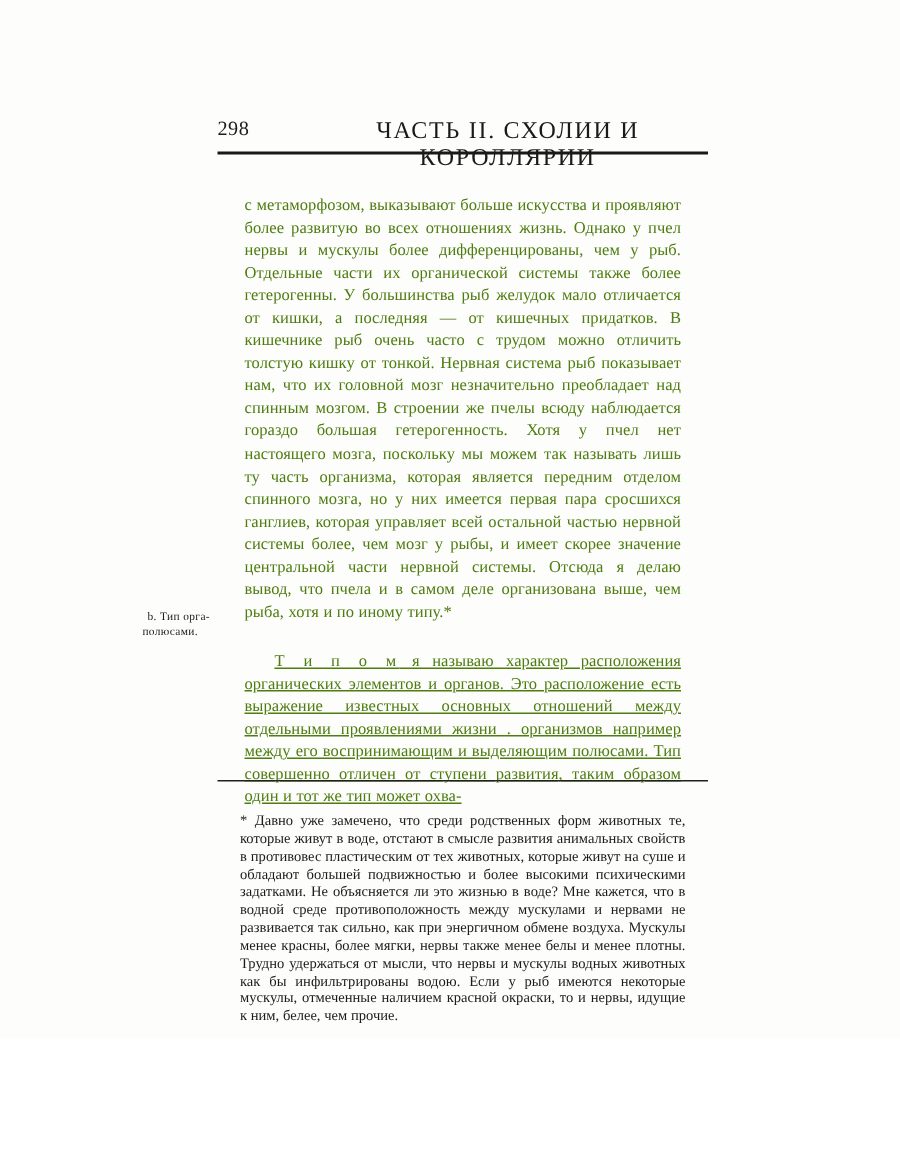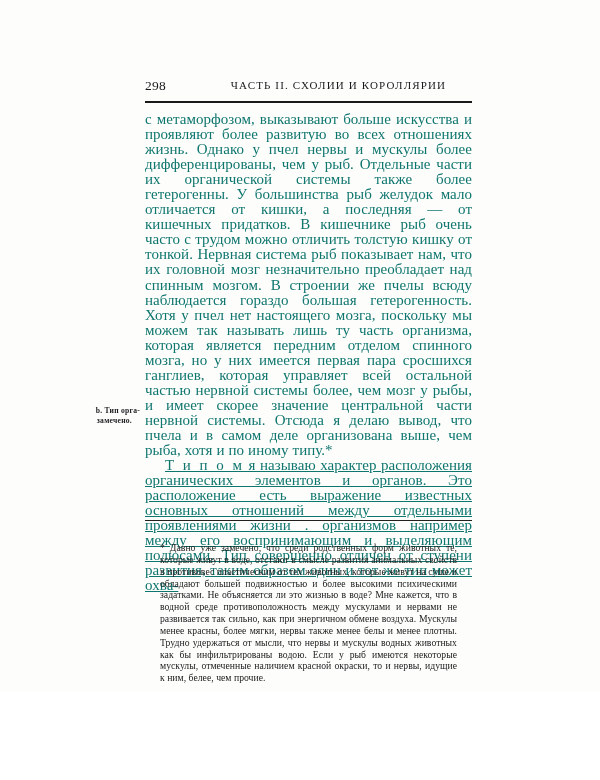--- a/index.html
+++ b/index.html
@@ -40,48 +40,48 @@
     font-size: 13.5px;
     letter-spacing: 0.3px;
     color: #1a1a1d;
   }
   .runhead-title {
     position: absolute;
     left: 60px;
     top: 1px;
     width: 267px;
     text-align: center;
-    font-size: 11px;
+    font-size: 16px;
     letter-spacing: 1.15px;
     color: #1a1a1d;
   }
   .head-rule {
     position: absolute;
     left: 145px;
     top: 101px;
     width: 327px;
     height: 1.6px;
     background: #191919;
   }
 
   
   .body-col {
     position: absolute;
     left: 145px;
     top: 112px;
     width: 327px;
   }
   .para {
-    margin: 0;
+    margin: 18px;
     text-align: justify;
     text-justify: inter-word;
-    font-size: 15px;
+    font-size: 11px;
     line-height: 15.05px;
     letter-spacing: 0.04px;
-    color: #0f766e;
+    color: #4d7c0f;
     word-spacing: 0.2px;
     hyphens: manual;
   }
   .para.indent {
     text-indent: 20px;
   }
   .para + .para {
     margin-top: 0;
     text-decoration: underline;
   }
@@ -90,21 +90,21 @@
   }
 
   
   .margin-note {
     position: absolute;
     left: 48px;
     top: 406px;
     width: 92px;
     font-size: 7.6px;
     line-height: 10px;
-    font-weight: bold;
+    font-weight: normal;
     letter-spacing: 0.25px;
     text-align: right;
     color: #1d1d20;
   }
   .margin-note .mn-line2 {
     display: block;
     padding-right: 8px;
   }
 
   
@@ -141,21 +141,21 @@
 <div class="page">
 
   <div class="runhead">
     <span class="folio">298</span>
     <span class="runhead-title">ЧАСТЬ II. СХОЛИИ И КОРОЛЛЯРИИ</span>
   </div>
   <div class="head-rule"></div>
 
   <div class="margin-note">
     <span>b. Тип орга-</span>
-    <span class="mn-line2">замечено.</span>
+    <span class="mn-line2">полюсами.</span>
   </div>
 
   <div class="body-col">
     <p class="para">с метаморфозом, выказывают больше искусства и проявляют более развитую во всех отношениях жизнь. Однако у пчел нервы и мускулы более дифференцированы, чем у рыб. Отдельные части их органической системы также более гетерогенны. У большинства рыб желудок мало отличается от кишки, а последняя — от кишечных придатков. В кишечнике рыб очень часто с трудом можно отличить толстую кишку от тонкой. Нервная система рыб показывает нам, что их головной мозг незначительно преобладает над спинным мозгом. В строении же пчелы всюду наблюдается гораздо большая гетерогенность. Хотя у пчел нет настоящего мозга, поскольку мы можем так называть лишь ту часть организма, которая является передним отделом спинного мозга, но у них имеется первая пара сросшихся ганглиев, которая управляет всей остальной частью нервной системы более, чем мозг у рыбы, и имеет скорее значение центральной части нервной системы. Отсюда я делаю вывод, что пчела и в самом деле организована выше, чем рыба, хотя и по иному типу.*</p>
     <p class="para indent"><span class="spaced">Т и п о м</span><span> я называю характер расположения органических элементов и органов. Это расположение есть выражение известных основных отношений между отдельными проявлениями жизни . организмов например  между его воспринимающим и выделяющим полюсами. Тип совершенно отличен от ступени развития, таким образом один и тот же тип может охва-</span></p>
   </div>
 
   <div class="foot-rule"></div>
 
   <div class="footnote">

